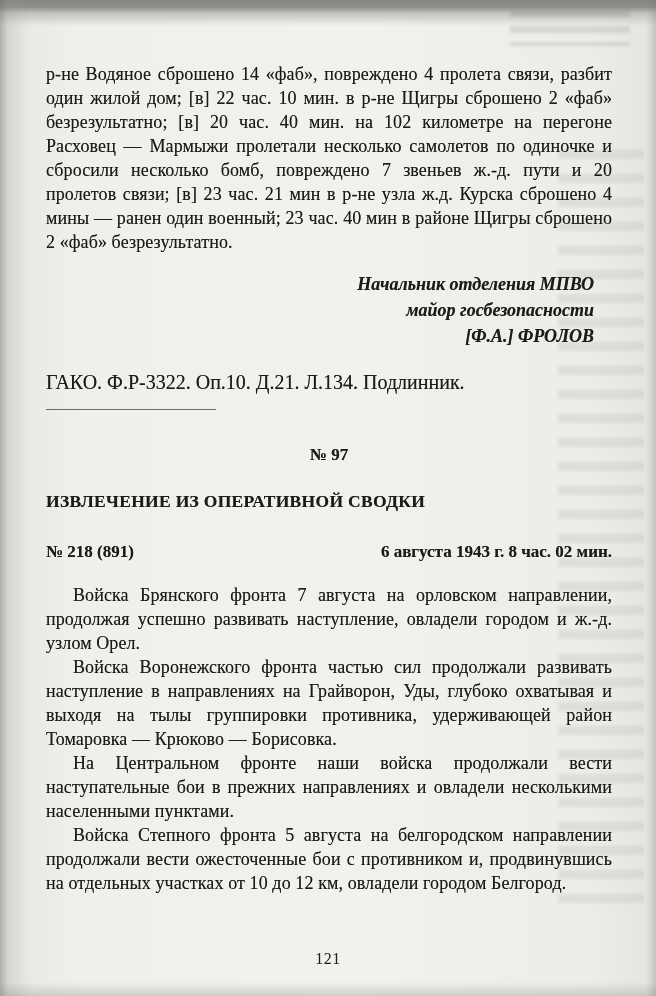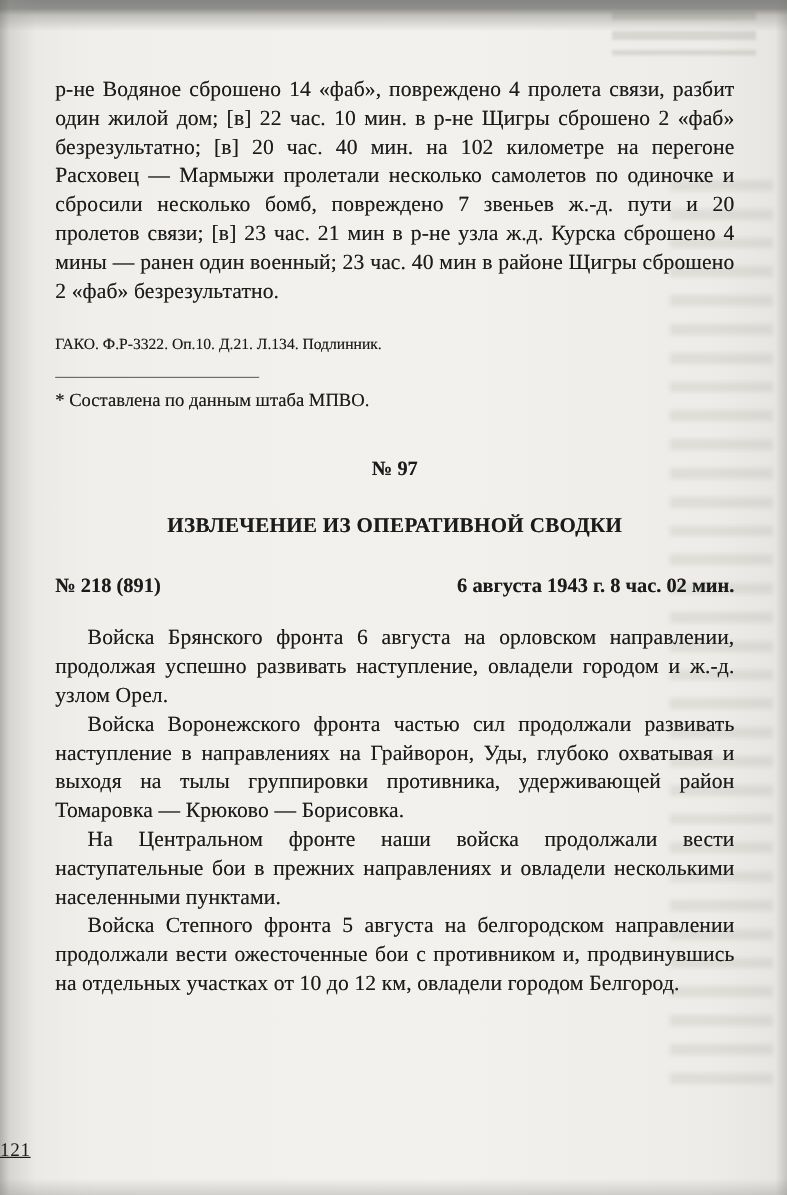--- a/index.html
+++ b/index.html
@@ -77,103 +77,106 @@
     margin-top: 17px;
     text-align: right;
     font-weight: bold;
     font-style: italic;
     font-size: 18px;
     line-height: 26px;
     padding-right: 18px;
   }
   .archive {
     margin-top: 21px;
-    font-size: 13px;
+    font-size: 20px;
   }
   .footnote-rule {
     width: 170px;
     height: 1px;
     background: rgba(40,40,40,0.65);
     margin-top: 15px;
   }
   .footnote {
     margin-top: 7px;
     font-size: 15.5px;
   }
 
   .doc-number {
     margin: 33px 0 0 0;
     text-align: center;
     font-weight: bold;
     font-size: 17px;
   }
   .doc-title {
     margin: 23px 0 0 0;
-    text-align: center;
+    text-align: left;
     font-weight: bold;
     font-size: 17.5px;
     line-height: 23px;
     letter-spacing: 0.3px;
   }
   .ref-line {
     display: flex;
     justify-content: space-between;
     align-items: flex-start;
     margin-top: 27px;
     font-weight: bold;
     font-size: 17px;
   }
   .paragraphs { margin-top: 19px; }
 
   .page-number {
     position: absolute;
     left: 0; right: 0;
     bottom: 28px;
-    text-align: left;
+    text-align: center;
     font-size: 16px;
     letter-spacing: 0.5px;
-    text-decoration: underline;
   }
 </style>
 </head>
 <body>
 
 <div class="scan">
 
   <div class="edge-top"></div>
   <div class="edge-left"></div>
   <div class="edge-right"></div>
   <div class="edge-bottom"></div>
   <div class="bleed"></div>
   <div class="bleed-smudge"></div>
 
   <div class="content">
 
     <p class="body-text">р-не Водяное сброшено 14 «фаб», повреждено 4 пролета связи, разбит один жилой дом; [в] 22 час. 10 мин. в р-не Щигры сброшено 2 «фаб» безрезультатно; [в] 20 час. 40 мин. на 102 километре на перегоне Расховец — Мармыжи пролетали несколько самолетов по одиночке и сбросили несколько бомб, повреждено 7 звеньев ж.-д. пути и 20 пролетов связи; [в] 23 час. 21 мин в р-не узла ж.д. Курска сброшено 4 мины — ранен один военный; 23 час. 40 мин в районе Щигры сброшено 2 «фаб» безрезультатно.</p>
 
+    <div class="signoff">
+      <div>Начальник отделения МПВО</div>
+      <div>майор госбезопасности</div>
+      <div>[Ф.А.] ФРОЛОВ</div>
+    </div>
 
     <p class="archive">ГАКО. Ф.Р-3322. Оп.10. Д.21. Л.134. Подлинник.</p>
 
     <div class="footnote-rule"></div>
 
-    <p class="footnote">* Составлена по данным штаба МПВО.</p>
 
     <h3 class="doc-number">№ 97</h3>
 
     <h2 class="doc-title">
       <span>ИЗВЛЕЧЕНИЕ ИЗ ОПЕРАТИВНОЙ СВОДКИ</span><br>
     </h2>
 
     <div class="ref-line">
       <span>№ 218 (891)</span>
       <span>6 августа 1943 г. 8 час. 02 мин.</span>
     </div>
 
     <div class="paragraphs">
-      <p class="body-text indent">Войска Брянского фронта 6 августа на орловском направлении, продолжая успешно развивать наступление, овладели городом и ж.-д. узлом Орел.</p>
+      <p class="body-text indent">Войска Брянского фронта 7 августа на орловском направлении, продолжая успешно развивать наступление, овладели городом и ж.-д. узлом Орел.</p>
       <p class="body-text indent">Войска Воронежского фронта частью сил продолжали развивать наступление в направлениях на Грайворон, Уды, глубоко охватывая и выходя на тылы группировки противника, удерживающей район Томаровка — Крюково — Борисовка.</p>
       <p class="body-text indent">На Центральном фронте наши войска продолжали вести наступательные бои в прежних направлениях и овладели несколькими населенными пунктами.</p>
       <p class="body-text indent">Войска Степного фронта 5 августа на белгородском направлении продолжали вести ожесточенные бои с противником и, продвинувшись на отдельных участках от 10 до 12 км, овладели городом Белгород.</p>
     </div>
 
   </div>
 
   <div class="page-number">121</div>
 
 </div>

